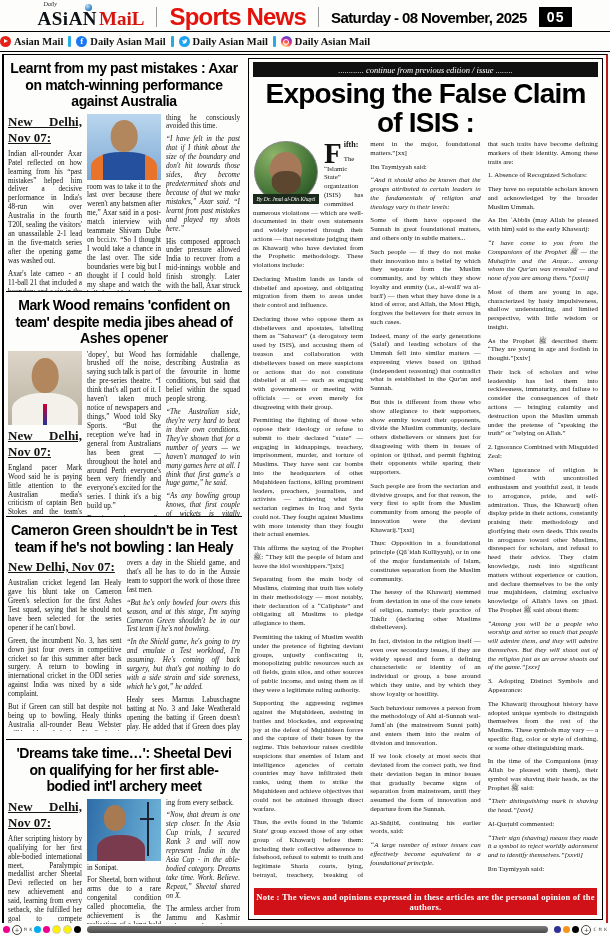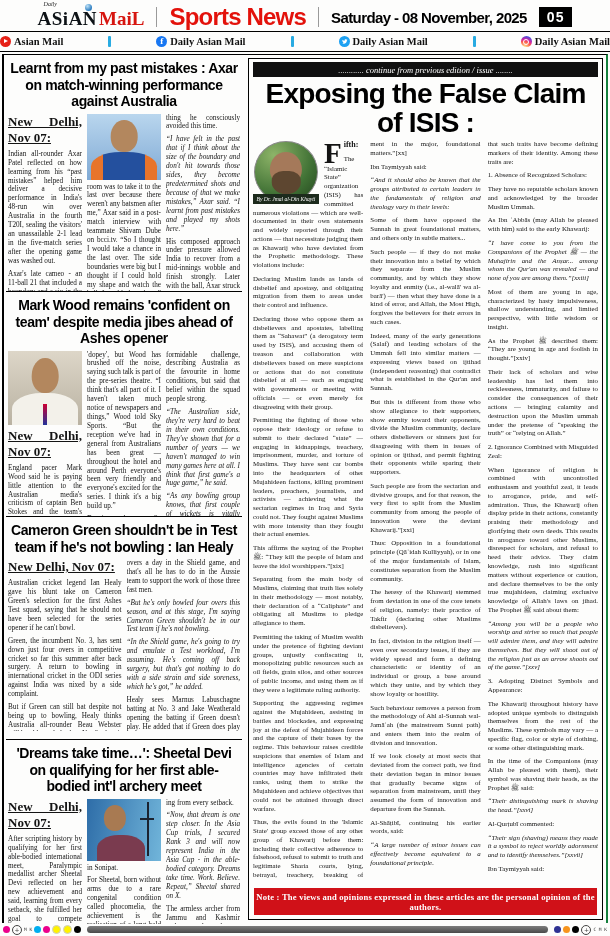--- a/index.html
+++ b/index.html
@@ -19,38 +19,38 @@
   .section-title { font-family:"Liberation Sans", sans-serif; font-weight:bold; font-size:24px;
                    color:#e3120b; letter-spacing:-0.8px; }
   .m-date { font-family:"Liberation Sans", sans-serif; font-weight:bold; font-size:15px;
             letter-spacing:-0.6px; color:#000; }
   .pageno { background:#000; color:#fff; font-family:"Liberation Sans", sans-serif; font-weight:bold;
             font-size:14px; padding:2px 8px; letter-spacing:1px; }
 
   
   .social-band { position:absolute; top:31px; left:0; right:0; height:19px;
                  border-top:1.5px solid #000; border-bottom:1.5px solid #000;
-                 display:flex; align-items:center; justify-content:space-between; }
+                 display:flex; align-items:center; justify-content:flex-start; }
   .soc-item { display:flex; align-items:center; gap:3px; font-weight:bold; font-size:10.5px; color:#111; }
   .soc-sep { width:3px; height:11px; background:#29abe2; margin:0 5px; border-radius:1px; }
   .ic { width:11px; height:11px; border-radius:50%; position:relative; display:inline-block; flex:none; }
   .ic-yt { background:#e62117; }
   .ic-yt::after { content:""; position:absolute; left:4px; top:3px;
                   border-left:4px solid #fff; border-top:2.5px solid transparent; border-bottom:2.5px solid transparent; }
   .ic-fb { background:#1877f2; }
   .ic-fb::after { content:"f"; position:absolute; inset:0; color:#fff; font:bold 9px "Liberation Serif",serif;
                   text-align:center; line-height:11px; }
   .ic-tw { background:#1da1f2; }
   .ic-tw svg { position:absolute; inset:2px; width:7px; height:7px; fill:#fff; }
   .ic-ig { background:radial-gradient(circle at 30% 110%, #fdf497 5%, #fd5949 45%, #d6249f 60%, #285aeb 90%); }
   .ic-ig::after { content:""; position:absolute; inset:2.5px; border:1px solid #fff; border-radius:3px; }
 
   
   .content { position:absolute; top:54px; left:2px; right:2px; height:868px;
-             border-left:2px solid #000; border-right:2px solid #15803d; border-top:1.5px solid #000;
+             border-left:2px solid #000; border-right:2px solid #b91c1c; border-top:1.5px solid #000;
              display:flex; }
   .left-col { width:240px; flex:none; padding:0 2px; box-sizing:border-box; }
 
   
   .article { overflow:hidden; }
   .article + .article { border-top:1.5px solid #000; }
   .hl { font-family:"Liberation Sans", sans-serif; font-weight:bold; text-align:center;
         font-size:14px; line-height:1.18; letter-spacing:-0.4px; color:#000; padding:5px 2px 4px; }
   .cols { display:flex; gap:5px; padding:0 2px; }
   .col { flex:1; min-width:0; text-align:justify; font-size:7.2px; line-height:1.24; color:#141414; overflow:hidden; }

